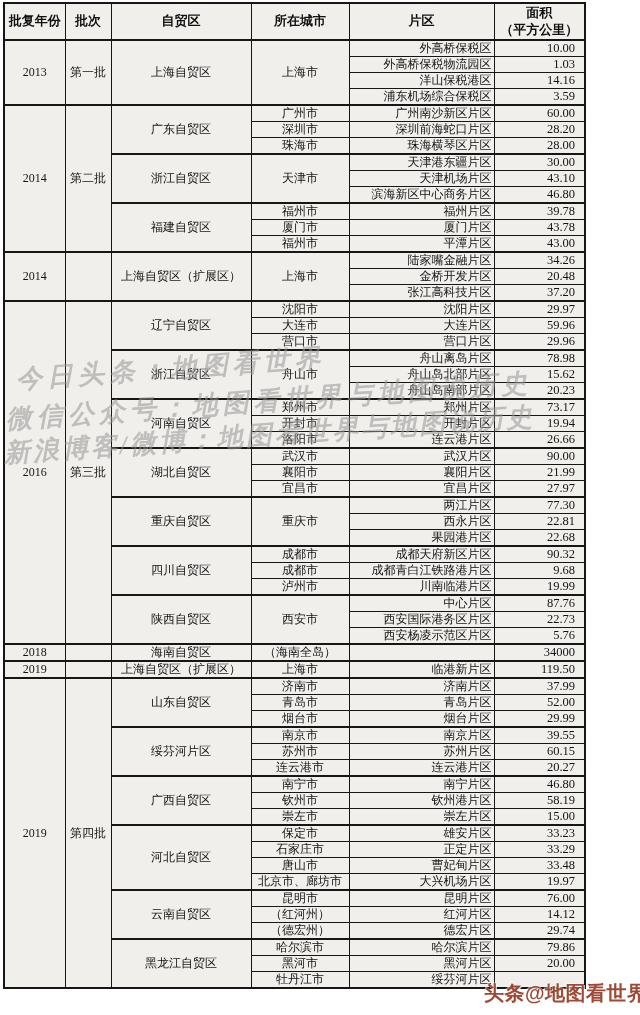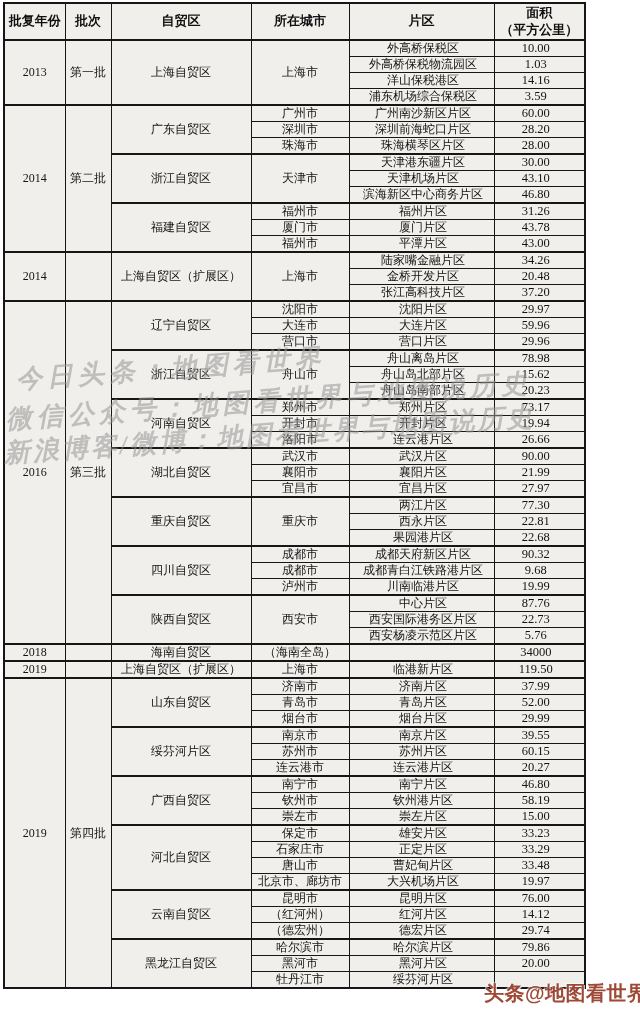--- a/index.html
+++ b/index.html
@@ -21,22 +21,22 @@
     border:1px solid #161616; border-bottom:2px solid #161616;
     height:37px; padding:0 2px; line-height:1.3; text-align:center;
     vertical-align:middle;
   }
   th .hline{display:block;}
   td {
     border:1px solid #161616; font-size:12px; color:#141414;
     height:15.4px; line-height:15px; padding:0 2px;
     text-align:center; vertical-align:middle; overflow:hidden; white-space:nowrap;
   }
-  td.col-district { text-align:center; padding-left:5px; }
-  td.col-area { text-align:center; padding-right:9px; font-size:12.5px; }
+  td.col-district { text-align:right; padding-left:5px; }
+  td.col-area { text-align:right; padding-right:9px; font-size:12.5px; }
   tr.gs td { border-top:2px solid #161616; }
   .wm {
     position:absolute; z-index:5; pointer-events:none; white-space:nowrap;
     color:rgba(150,150,150,0.55); font-style:italic; font-weight:bold;
     font-size:26px; transform:rotate(-4deg); transform-origin:0 50%;
     font-family:"Liberation Serif","DejaVu Serif",serif;
   }
   .wm1 { left:16px; top:362px; letter-spacing:5px; }
   .wm2 { left:6px;  top:402px; letter-spacing:5px; }
   .wm3 { left:4px;  top:436px; letter-spacing:3px; }
@@ -125,21 +125,21 @@
           <td class="col-area">43.10</td>
         </tr>
         <tr>
           <td class="col-district">滨海新区中心商务片区</td>
           <td class="col-area">46.80</td>
         </tr>
         <tr class="gs">
           <td class="col-zone" rowspan="3">福建自贸区</td>
           <td class="col-city">福州市</td>
           <td class="col-district">福州片区</td>
-          <td class="col-area">31.26</td>
+          <td class="col-area">39.78</td>
         </tr>
         <tr>
           <td class="col-city">厦门市</td>
           <td class="col-district">厦门片区</td>
           <td class="col-area">43.78</td>
         </tr>
         <tr>
           <td class="col-city">福州市</td>
           <td class="col-district">平潭片区</td>
           <td class="col-area">43.00</td>

